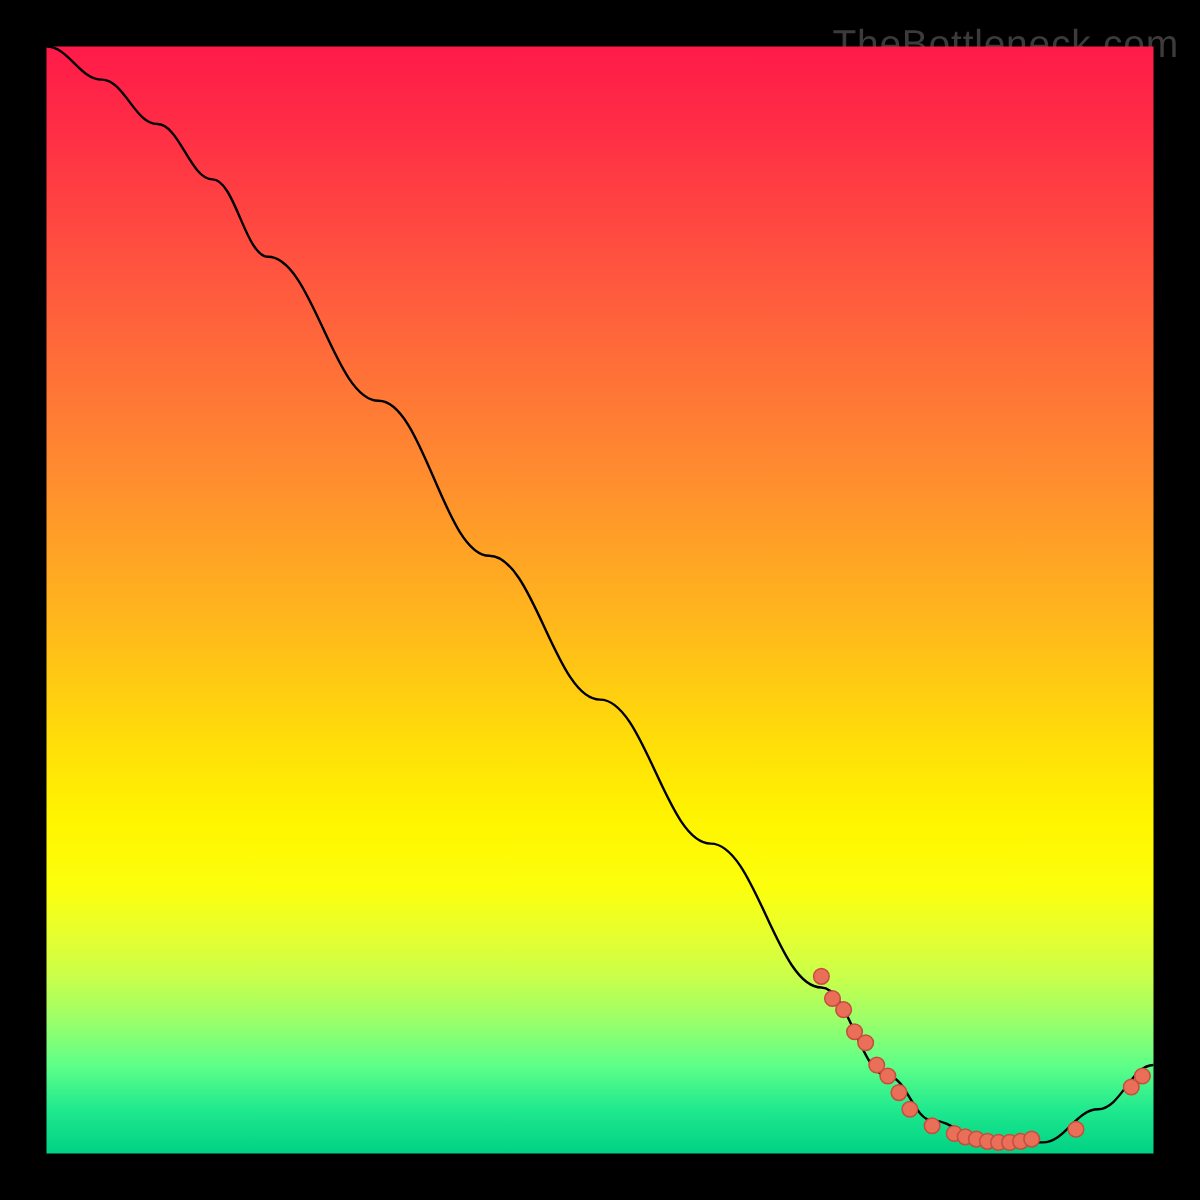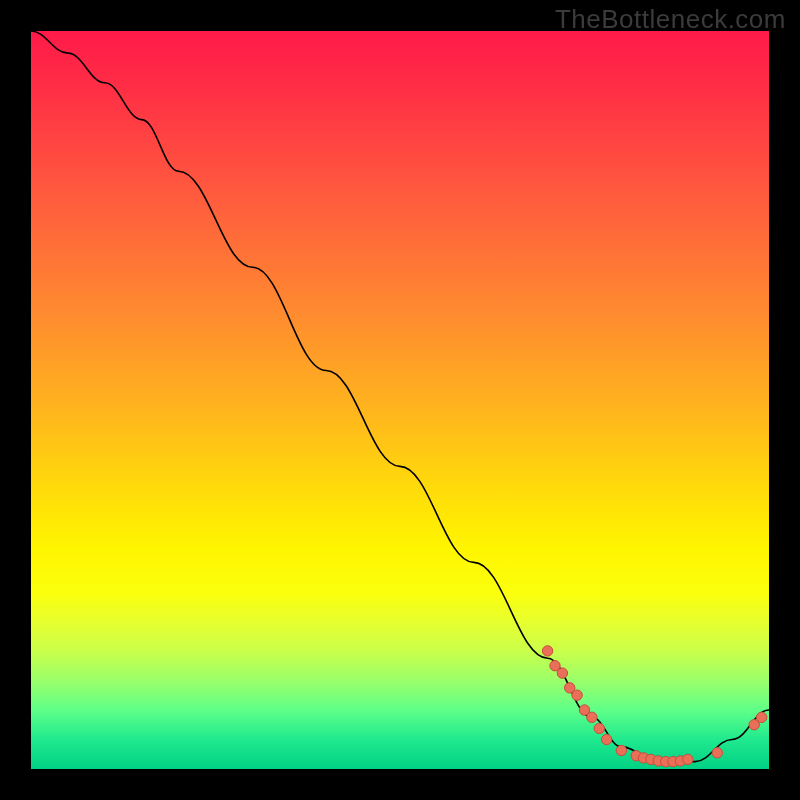--- a/index.html
+++ b/index.html
@@ -12,21 +12,21 @@
   overflow: hidden;
 }
 .frame {
   position: relative;
   width: 800px;
   height: 800px;
   background: #000;
 }
 .watermark {
   position: absolute;
-  top: 4px;
+  top: 14px;
   right: 14px;
   color: #3b3b3b;
   font-size: 26px;
   font-weight: 500;
   letter-spacing: 0.5px;
   user-select: none;
   text-align: center;
 }
 .plot-area {
   position: absolute;

